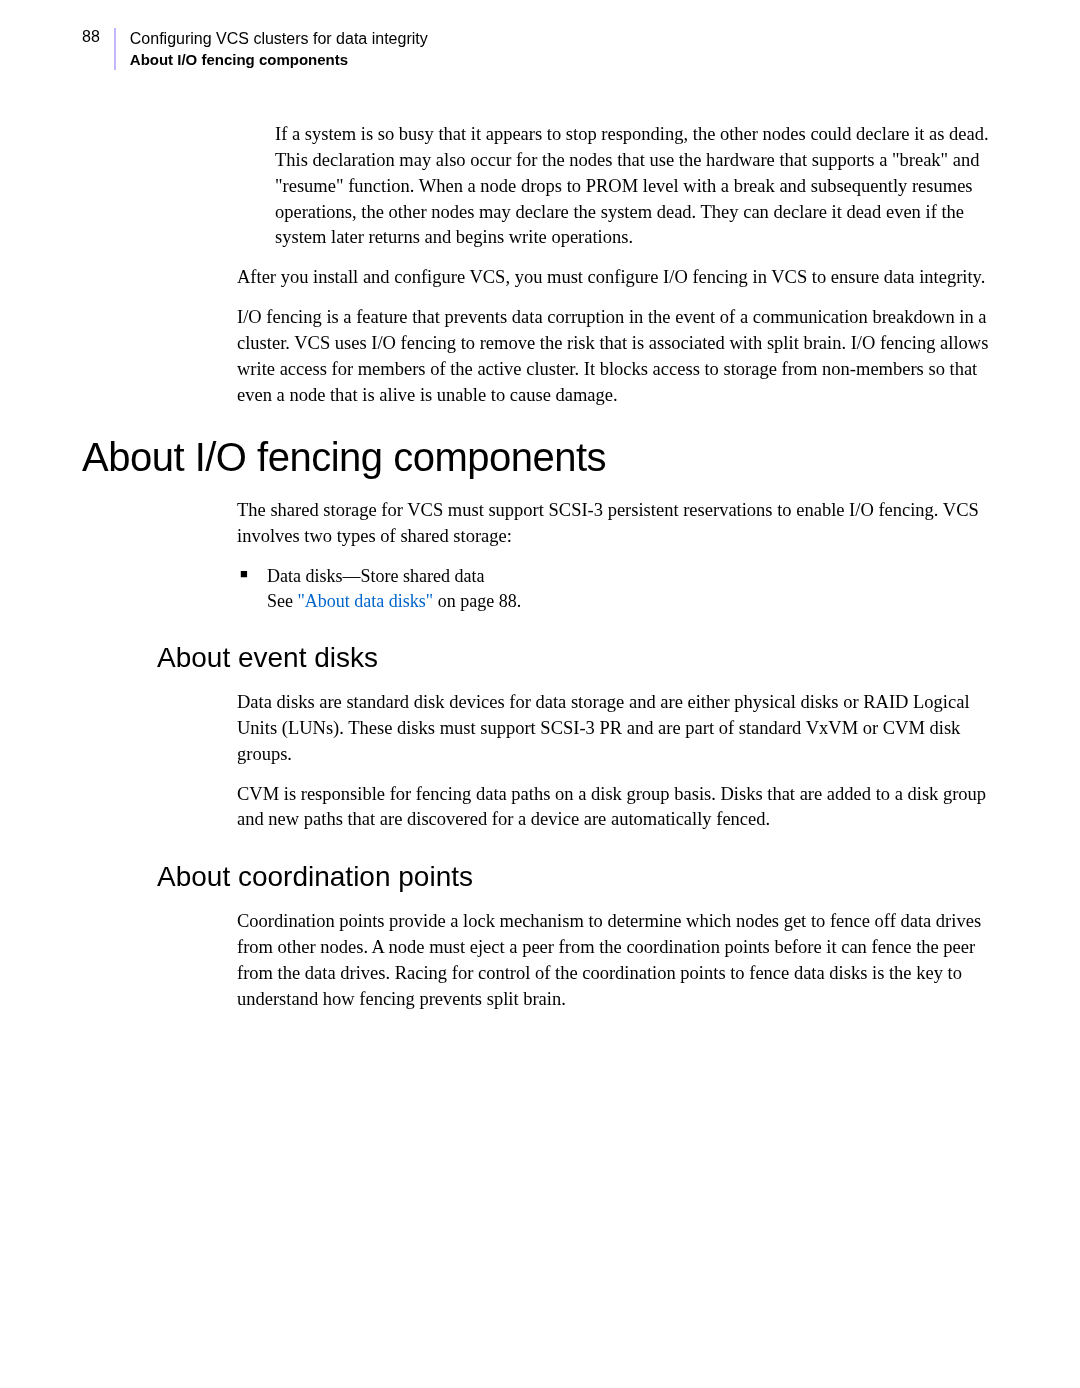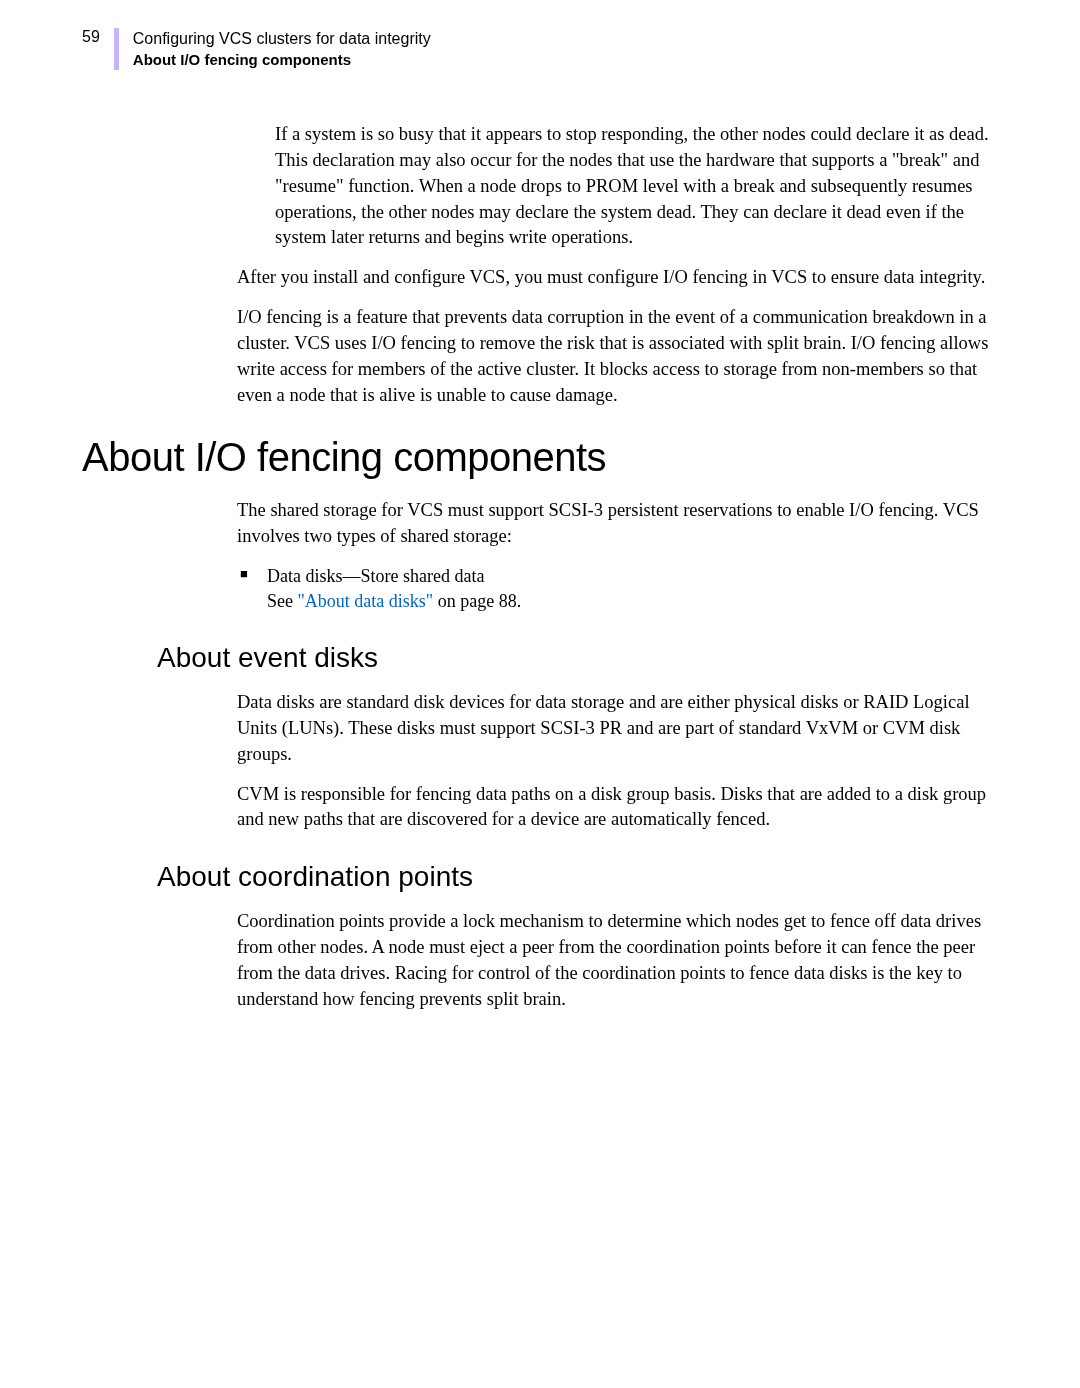--- a/index.html
+++ b/index.html
@@ -20,21 +20,21 @@
       align-items: flex-start;
       margin-bottom: 52px;
     }
     .page-number {
       font-size: 16px;
       color: #000000;
       margin-right: 14px;
       font-family: Arial, Helvetica, sans-serif;
     }
     .header-divider {
-      border-left: 5px solid #c4b5fd;
+      border-left: 2px solid #c4b5fd;
       padding-left: 14px;
       line-height: 1.35;
     }
     .header-line1 {
       font-size: 16px;
       color: #000000;
       font-family: Arial, Helvetica, sans-serif;
     }
     .header-line2 {
       font-size: 15px;
@@ -96,21 +96,21 @@
       font-size: 13px;
     }
     .link {
       color: #0066cc;
     }
   </style>
 </head>
 <body>
 
 <div class="header-row">
-  <div class="page-number">59</div>
+  <div class="page-number">88</div>
   <div class="header-divider">
     <div class="header-line1">Configuring VCS clusters for data integrity</div>
     <div class="header-line2">About I/O fencing components</div>
   </div>
 </div>
 
 <div class="content">
   <p class="indented-para">If a system is so busy that it appears to stop responding, the other nodes could declare it as dead. This declaration may also occur for the nodes that use the hardware that supports a "break" and "resume" function. When a node drops to PROM level with a break and subsequently resumes operations, the other nodes may declare the system dead. They can declare it dead even if the system later returns and begins write operations.</p>
   <p>After you install and configure VCS, you must configure I/O fencing in VCS to ensure data integrity.</p>
   <p>I/O fencing is a feature that prevents data corruption in the event of a communication breakdown in a cluster. VCS uses I/O fencing to remove the risk that is associated with split brain. I/O fencing allows write access for members of the active cluster. It blocks access to storage from non-members so that even a node that is alive is unable to cause damage.</p>

